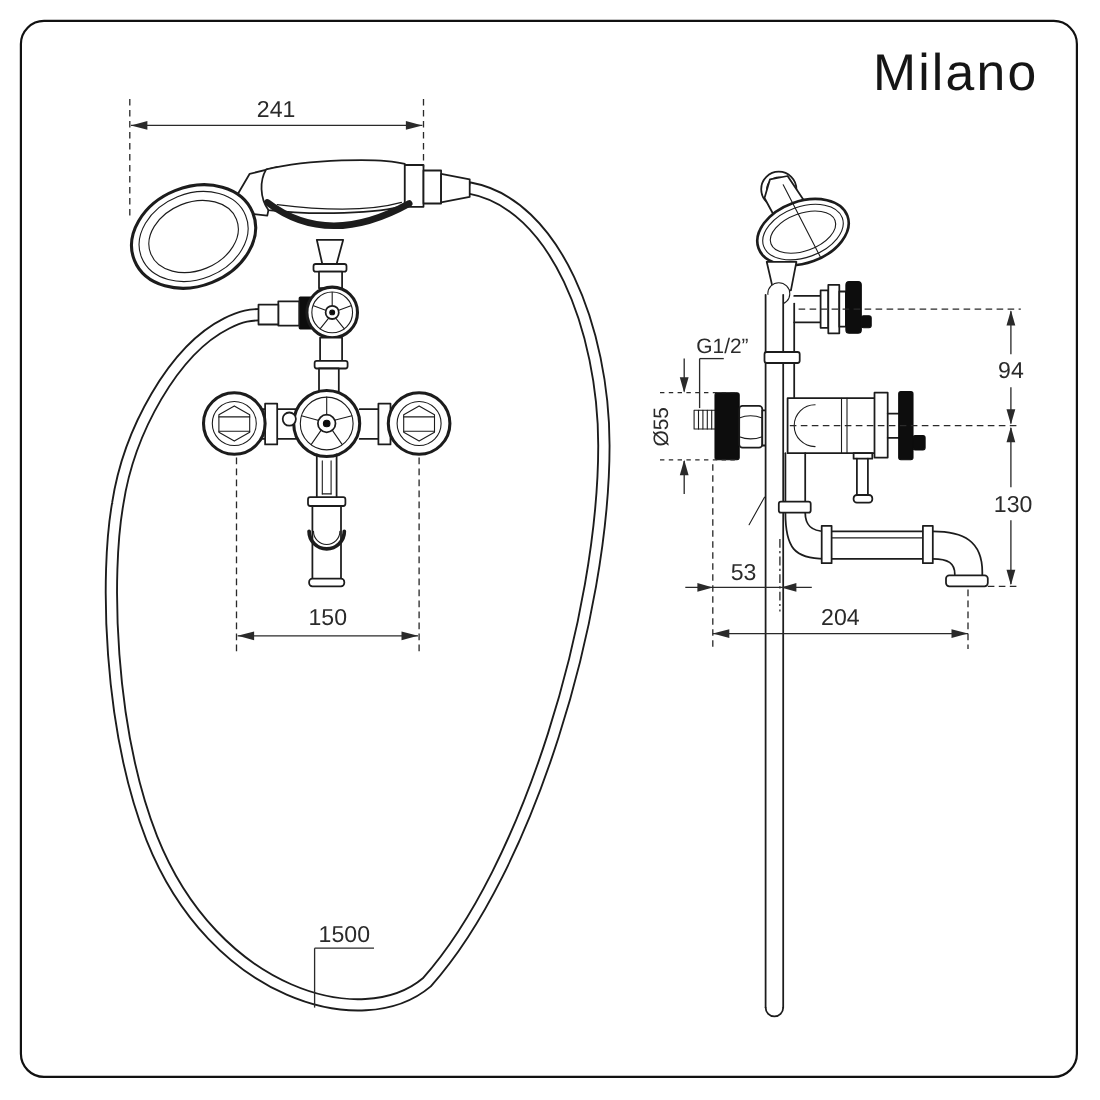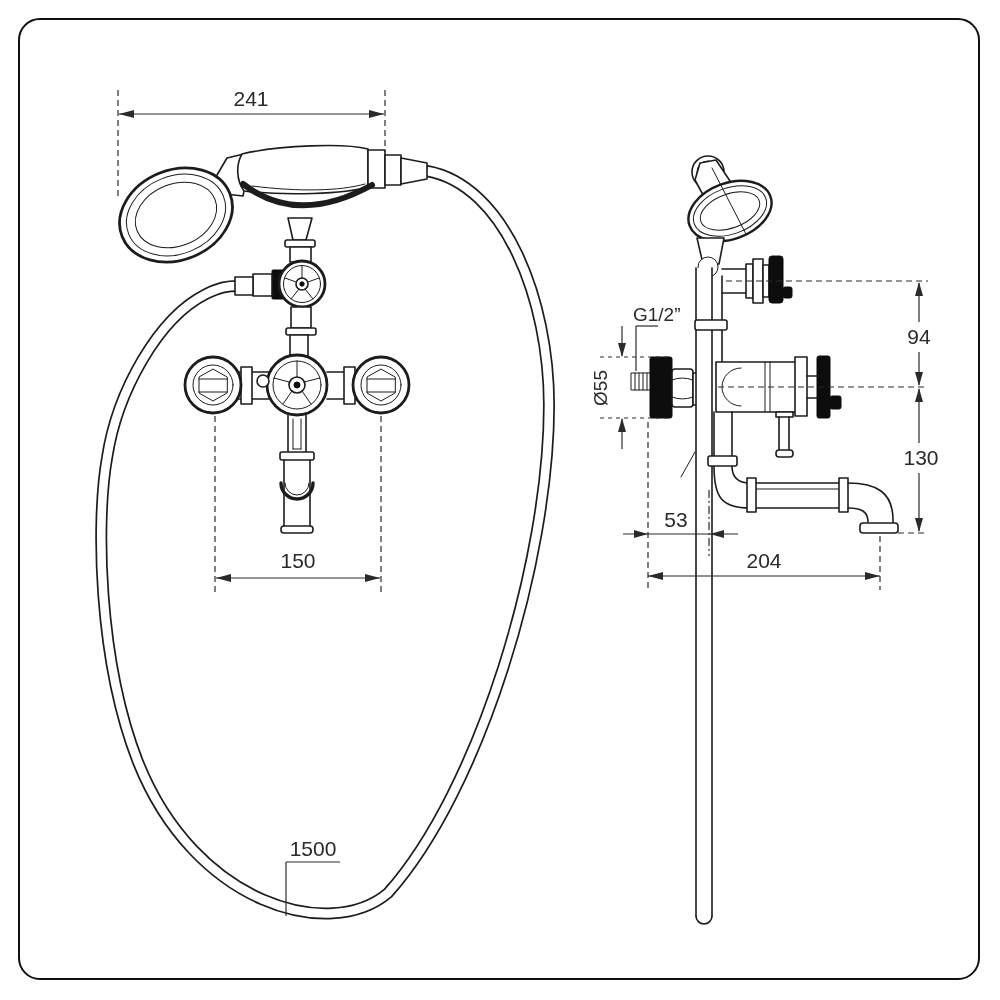--- a/index.html
+++ b/index.html
@@ -17,20 +17,21 @@
   .ddot{stroke-dasharray:8 3 2 3;}
   .arr{fill:#2a2a2a;stroke:none;}
   .dim-t{font-family:"Liberation Sans",sans-serif;font-size:21px;fill:#2a2a2a;}
   .dim-s{font-family:"Liberation Sans",sans-serif;font-size:19px;fill:#2a2a2a;}
 </style>
 </head>
 <body>
 
 <div class="canvas">
   <div class="frame"></div>
+  <div class="brand">Milano</div>
 
   <svg width="1000" height="1000" viewBox="0 0 1000 1000">
     <defs>
       <pattern id="dotsL" width="11" height="11" patternUnits="userSpaceOnUse">
         <circle cx="5" cy="5" r="2.3" fill="#1c1c1c"></circle>
       </pattern>
       <pattern id="dotsS" width="9" height="9" patternUnits="userSpaceOnUse">
         <circle cx="4" cy="4" r="1.8" fill="#1c1c1c"></circle>
       </pattern>
     </defs>

